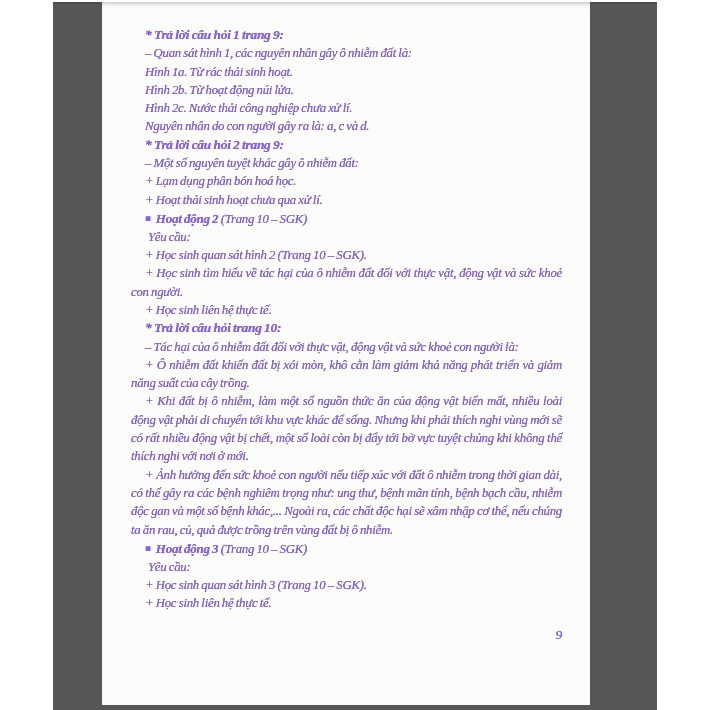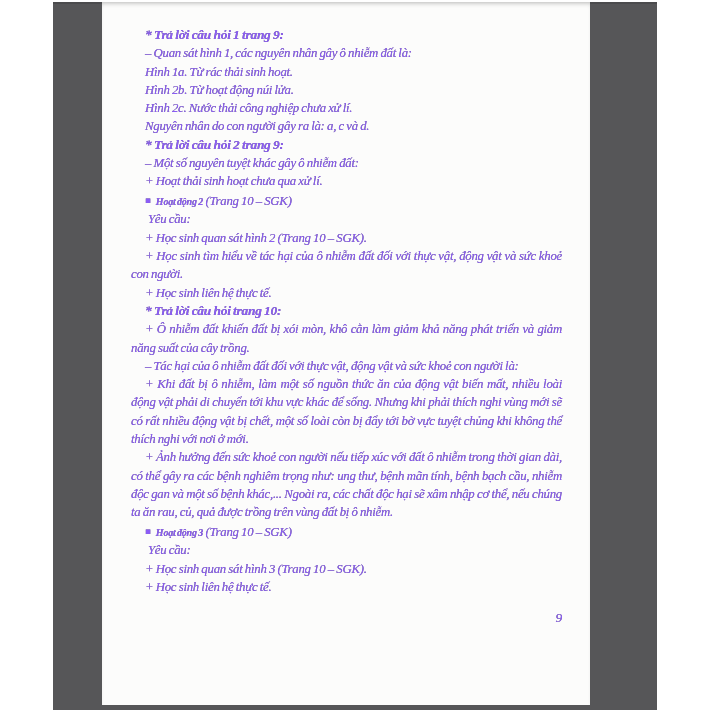--- a/index.html
+++ b/index.html
@@ -45,21 +45,21 @@
   .heading {
     font-weight: bold;
     font-style: italic;
     font-size: 13.4px;
   }
   .italic {
     font-style: italic;
     text-indent: 17px;
   }
   .line { white-space: nowrap; }
-  .activity b { font-size: 10px; }
+  .activity b { font-size: 13px; }
   .bullet {
     font-size: 9px;
     vertical-align: 1.5px;
     margin-right: 5px;
     font-family: "DejaVu Sans", sans-serif;
   }
   .page-number {
     margin-top: 13px;
     text-align: right;
     font-size: 13.5px;
@@ -74,29 +74,30 @@
 <div class="paper">
   <div class="text-col">
       <p class="blk heading">* Trả lời câu hỏi 1 trang 9:</p>
       <p class="blk line">– Quan sát hình 1, các nguyên nhân gây ô nhiễm đất là:</p>
       <p class="blk line">Hình 1a. Từ rác thải sinh hoạt.</p>
       <p class="blk line">Hình 2b. Từ hoạt động núi lửa.</p>
       <p class="blk line">Hình 2c. Nước thải công nghiệp chưa xử lí.</p>
       <p class="blk line">Nguyên nhân do con người gây ra là: a, c và d.</p>
       <p class="blk heading">* Trả lời câu hỏi 2 trang 9:</p>
       <p class="blk line">– Một số nguyên tuyệt khác gây ô nhiễm đất:</p>
+      <p class="blk line">+ Lạm dụng phân bón hoá học.</p>
       <p class="blk line">+ Hoạt thải sinh hoạt chưa qua xử lí.</p>
       <p class="blk activity"><span class="bullet">▪</span><b>Hoạt động 2</b><span> (Trang 10 – SGK)</span></p>
       <p class="blk italic">Yêu cầu:</p>
       <p class="blk line">+ Học sinh quan sát hình 2 (Trang 10 – SGK).</p>
       <p class="blk paragraph">+ Học sinh tìm hiểu về tác hại của ô nhiễm đất đối với thực vật, động vật và sức khoẻ con người.</p>
       <p class="blk line">+ Học sinh liên hệ thực tế.</p>
       <p class="blk heading">* Trả lời câu hỏi trang 10:</p>
+      <p class="blk line">– Tác hại của ô nhiễm đất đối với thực vật, động vật và sức khoẻ con người là:</p>
       <p class="blk paragraph">+ Ô nhiễm đất khiến đất bị xói mòn, khô cằn làm giảm khả năng phát triển và giảm năng suất của cây trồng.</p>
-      <p class="blk line">– Tác hại của ô nhiễm đất đối với thực vật, động vật và sức khoẻ con người là:</p>
       <p class="blk paragraph">+ Khi đất bị ô nhiễm, làm một số nguồn thức ăn của động vật biến mất, nhiều loài động vật phải di chuyển tới khu vực khác để sống. Nhưng khi phải thích nghi vùng mới sẽ có rất nhiều động vật bị chết, một số loài còn bị đẩy tới bờ vực tuyệt chủng khi không thể thích nghi với nơi ở mới.</p>
       <p class="blk paragraph">+ Ảnh hưởng đến sức khoẻ con người nếu tiếp xúc với đất ô nhiễm trong thời gian dài, có thể gây ra các bệnh nghiêm trọng như: ung thư, bệnh mãn tính, bệnh bạch cầu, nhiễm độc gan và một số bệnh khác,... Ngoài ra, các chất độc hại sẽ xâm nhập cơ thể, nếu chúng ta ăn rau, củ, quả được trồng trên vùng đất bị ô nhiễm.</p>
       <p class="blk activity"><span class="bullet">▪</span><b>Hoạt động 3</b><span> (Trang 10 – SGK)</span></p>
       <p class="blk italic">Yêu cầu:</p>
       <p class="blk line">+ Học sinh quan sát hình 3 (Trang 10 – SGK).</p>
       <p class="blk line">+ Học sinh liên hệ thực tế.</p>
       <p class="blk page-number">9</p>
     </div>
 </div>
 

